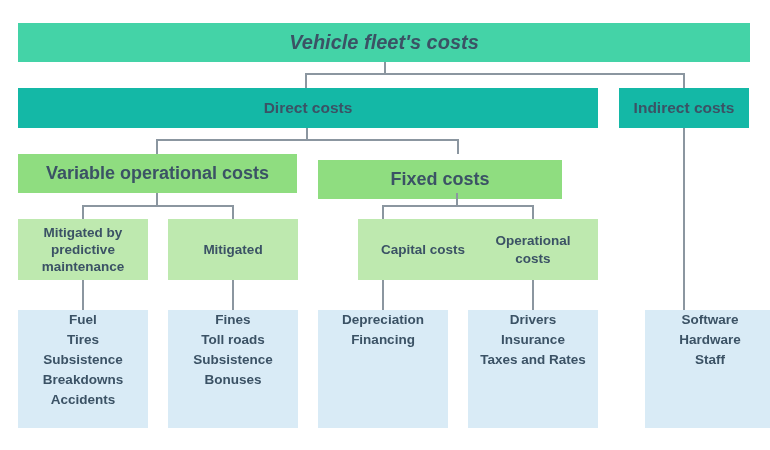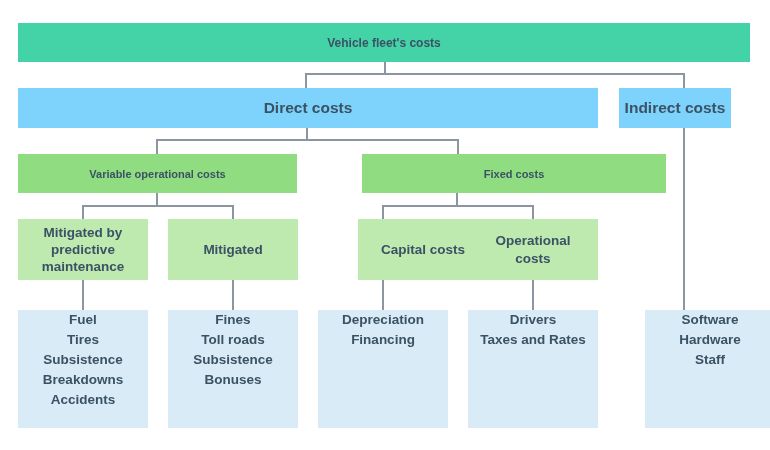--- a/index.html
+++ b/index.html
@@ -14,23 +14,23 @@
   .node {
     position: absolute;
     box-sizing: border-box;
     display: flex;
     align-items: center;
     justify-content: center;
     text-align: center;
     font-weight: 700;
     color: #3B5265;
   }
-  .lvl1 { background: #44D3A7; font-size: 12px; }
-  .lvl2 { background: #7dd3fc; font-size: 15.5px; }
-  .lvl3 { background: #8FDD80; font-size: 11px; }
+  .lvl1 { background: #44D3A7; font-size: 20px; font-style: italic; }
+  .lvl2 { background: #14b8a6; font-size: 15.5px; }
+  .lvl3 { background: #8FDD80; font-size: 18px; }
   .lvl4 { background: #BEE9AF; font-size: 13.5px; line-height: 1.28; padding: 4px 8px; }
   .leaf {
     position: absolute;
     box-sizing: border-box;
     background: #D9EBF6;
     color: #3B5265;
     font-weight: 700;
     font-size: 13.5px;
     text-align: center;
   }
@@ -45,29 +45,29 @@
 <div class="canvas">
 
   <div class="node lvl1" style="left:18px; top:23px; width:732px; height:39px;">Vehicle fleet's costs</div>
 
   <div class="vline" style="left:384px; top:62px; height:12px;"></div>
   <div class="hline" style="left:306px; top:73px; width:379px;"></div>
   <div class="vline" style="left:305px; top:73px; height:15px;"></div>
   <div class="vline" style="left:683px; top:73px; height:15px;"></div>
 
   <div class="node lvl2" style="left:18px; top:88px; width:580px; height:40px;">Direct costs</div>
-  <div class="node lvl2" style="left:619px; top:88px; width:112px; height:40px;">Indirect costs</div>
+  <div class="node lvl2" style="left:619px; top:88px; width:130px; height:40px;">Indirect costs</div>
 
   <div class="vline" style="left:306px; top:128px; height:12px;"></div>
   <div class="hline" style="left:156px; top:139px; width:303px;"></div>
   <div class="vline" style="left:156px; top:139px; height:15px;"></div>
   <div class="vline" style="left:457px; top:139px; height:15px;"></div>
 
   <div class="node lvl3" style="left:18px; top:154px; width:279px; height:39px;">Variable operational costs</div>
-  <div class="node lvl3" style="left:318px; top:154px; width:304px; height:39px;margin-left:44px;">Fixed costs</div>
+  <div class="node lvl3" style="left:318px; top:160px; width:244px; height:39px;">Fixed costs</div>
 
   <div class="vline" style="left:156px; top:193px; height:13px;"></div>
   <div class="hline" style="left:82px; top:205px; width:152px;"></div>
   <div class="vline" style="left:82px; top:205px; height:14px;"></div>
   <div class="vline" style="left:232px; top:205px; height:14px;"></div>
 
   <div class="vline" style="left:456px; top:193px; height:13px;"></div>
   <div class="hline" style="left:382px; top:205px; width:152px;"></div>
   <div class="vline" style="left:382px; top:205px; height:14px;"></div>
   <div class="vline" style="left:532px; top:205px; height:14px;"></div>
@@ -98,20 +98,21 @@
     <div>Bonuses</div>
   </div>
 
   <div class="leaf" style="left:318px; top:310px; width:130px; height:118px;">
     <div>Depreciation</div>
     <div>Financing</div>
   </div>
 
   <div class="leaf" style="left:468px; top:310px; width:130px; height:118px;">
     <div>Drivers</div>
+    <div>Insurance</div>
     <div>Taxes and Rates</div>
   </div>
 
   <div class="leaf" style="left:645px; top:310px; width:130px; height:118px;">
     <div>Software</div>
     <div>Hardware</div>
     <div>Staff</div>
   </div>
 
 </div>

